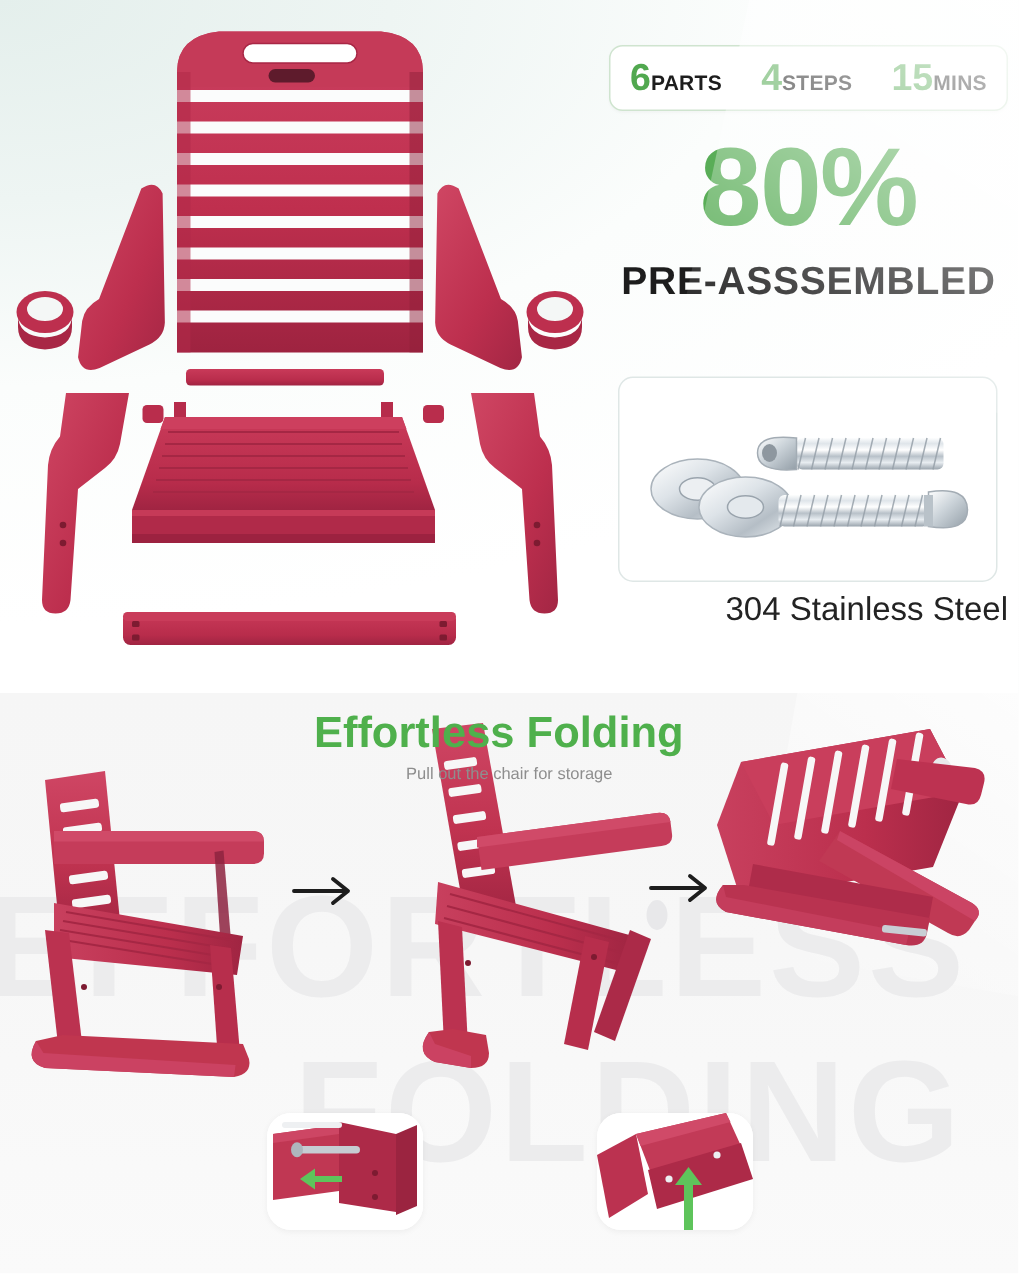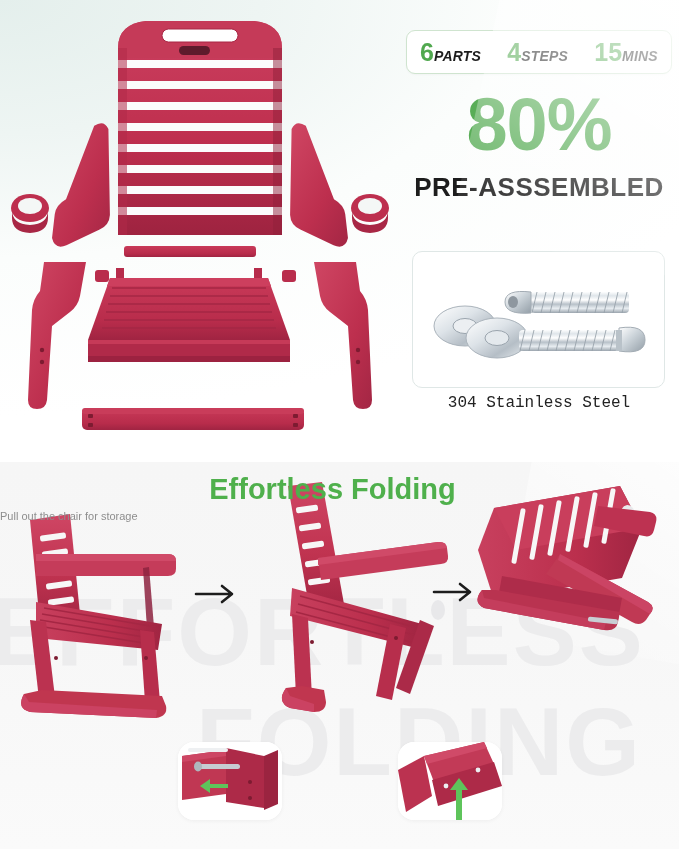--- a/index.html
+++ b/index.html
@@ -43,41 +43,41 @@
 
   
   .pill{
     position:absolute;left:406px;top:30px;width:266px;height:44px;
     box-sizing:border-box;background:#ffffff;border:1px solid #cfe4cf;
     border-radius:9px;display:flex;align-items:center;justify-content:space-around;
     box-shadow:0 1px 2px rgba(0,0,0,.03);
   }
   .pillItem{display:flex;align-items:baseline;}
   .pillNum{color:#51a84f;font-size:25px;font-weight:bold;line-height:1;}
-  .pillLab{color:#1d1d1d;font-size:14px;font-weight:bold;line-height:1;letter-spacing:.2px;font-style:italic;}
+  .pillLab{color:#1d1d1d;font-size:14px;font-weight:bold;line-height:1;letter-spacing:.2px;}
 
   
   .pct{
     position:absolute;left:406px;top:88px;width:266px;text-align:center;
     color:#59ad57;font-size:74px;font-weight:bold;line-height:1;letter-spacing:-1px;
   }
   .pctSub{
     position:absolute;left:406px;top:174px;width:266px;text-align:center;
     color:#1d1d1d;font-size:26px;font-weight:bold;letter-spacing:.5px;line-height:1;
   }
 
   
   .hw{
     position:absolute;left:412px;top:251px;width:253px;height:137px;
     box-sizing:border-box;background:#ffffff;border:1px solid #dfe7e6;border-radius:10px;
     overflow:hidden;
   }
   .hwCap{
-    position:absolute;left:406px;top:395px;width:266px;text-align:center;
-    color:#232323;font-size:16px;line-height:1;font-family:Liberation Mono, monospace;
+    position:absolute;left:406px;top:395px;width:266px;text-align:right;
+    color:#232323;font-size:22px;line-height:1;
   }
 
   
   .callout{
     position:absolute;background:#ffffff;border-radius:16px;overflow:hidden;
     box-shadow:0 1px 4px rgba(0,0,0,.05);
   }
   .co1{left:178px;top:742px;width:104px;height:78px;}
   .co2{left:398px;top:742px;width:104px;height:78px;}
 
@@ -411,21 +411,21 @@
 
         <path d="M502 114 l120 22 l-4 22 l-120 -22 z" fill="#ae2c4a"></path>
         <path d="M482 128 q-10 12 2 18 l120 22 q12 2 14 -8 l2 -10 l-124 -22 z" fill="#b93350"></path>
         <path d="M482 128 q-10 12 2 18 l120 22 l2 -8 l-122 -24 z" fill="#c43d5c"></path>
 
         <rect x="588" y="156" width="30" height="5" rx="2" fill="#c8ced4" transform="rotate(6 603 158)"></rect>
       </g>
     </svg>
 
     <div style="position:absolute;left:0;top:13px;width:665px;text-align:center;color:#4fb04c;font-size:29px;font-weight:bold;line-height:1;">Effortless Folding</div>
-    <div style="position:absolute;left:0;top:49px;width:679px;text-align:left;color:#8e8e8e;font-size:11px;line-height:1;">Pull out the chair for storage</div>
+    <div style="position:absolute;left:0;top:49px;width:679px;text-align:center;color:#8e8e8e;font-size:11px;line-height:1;">Pull out the chair for storage</div>
 
     <div class="callout co1" style="top:280px;">
       <svg width="104" height="78" viewBox="0 0 104 78">
         <rect width="104" height="78" fill="#ffffff"></rect>
         <path d="M4 14 l44 -6 l0 44 l-44 6 z" fill="#c03753"></path>
         <path d="M4 14 l44 -6 l0 6 l-44 6 z" fill="#cd4664"></path>
         <path d="M48 6 l38 8 l0 52 l-38 -6 z" fill="#ad2a48"></path>
         <path d="M86 14 l14 -6 l0 54 l-14 6 z" fill="#9b2440"></path>
         <rect x="18" y="22" width="44" height="5" rx="2.5" fill="#c6ccd2"></rect>
         <ellipse cx="20" cy="24.5" rx="4" ry="5" fill="#aeb6bd"></ellipse>

